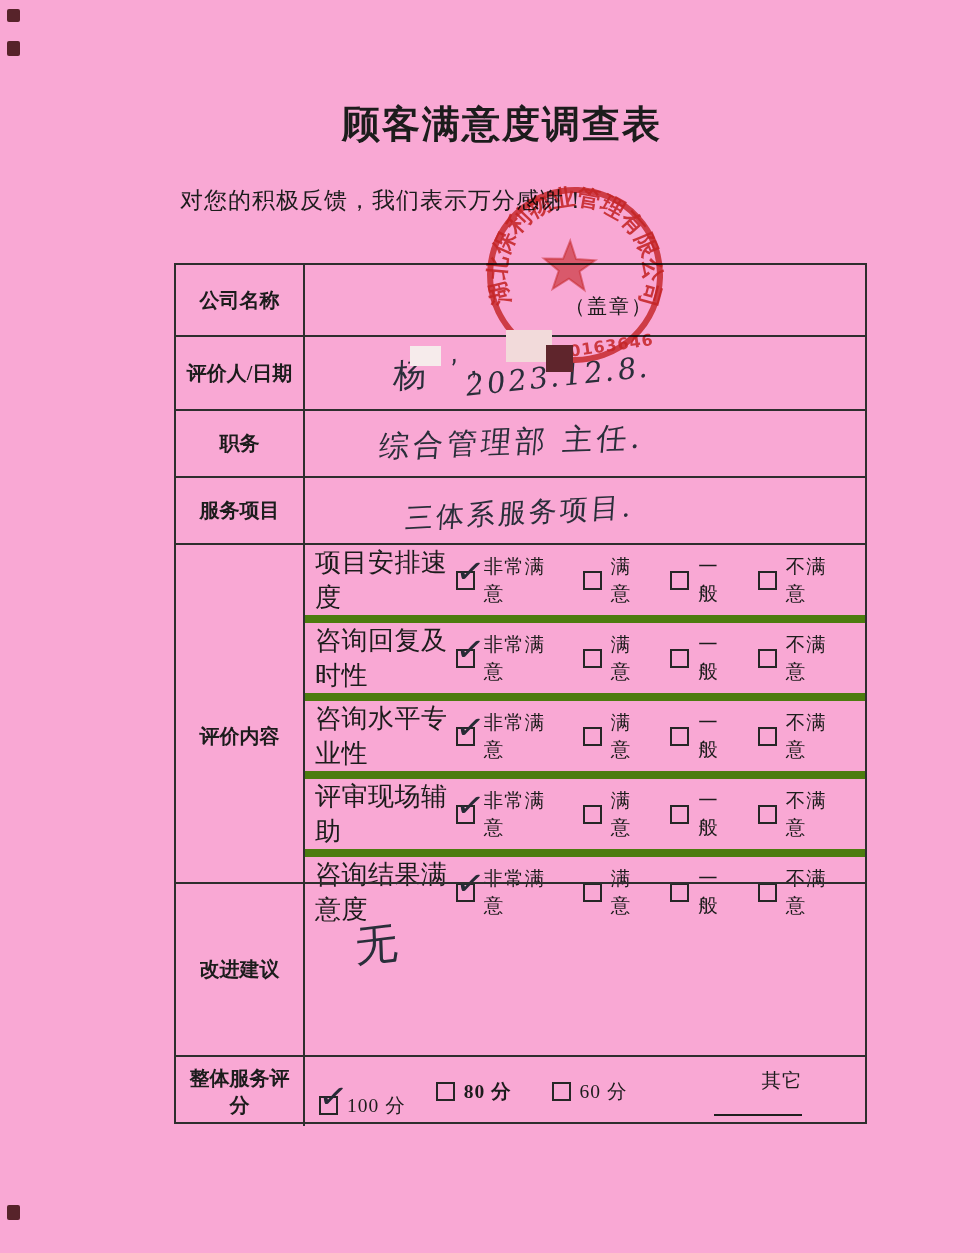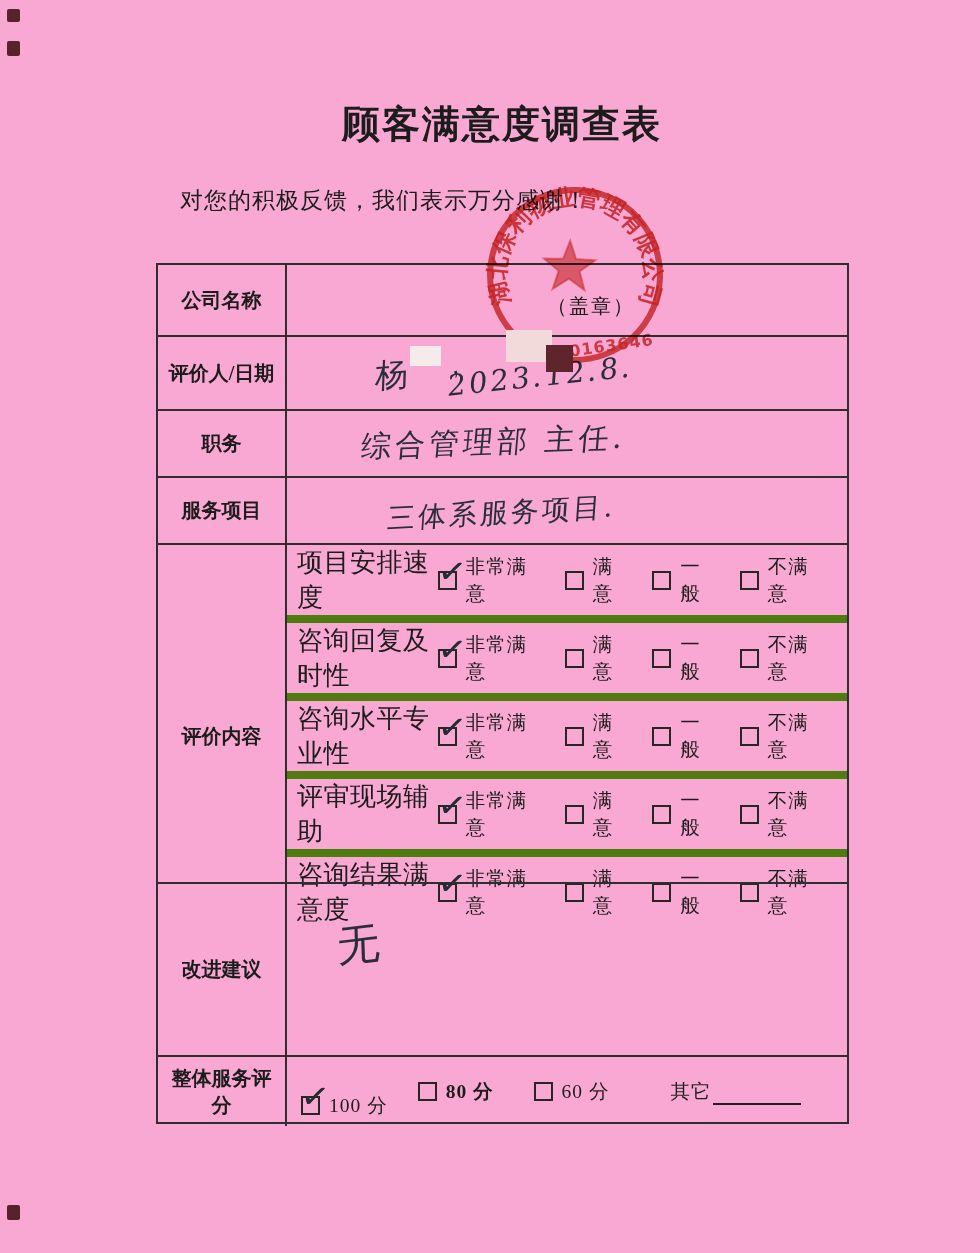--- a/index.html
+++ b/index.html
@@ -3,21 +3,21 @@
 <meta charset="utf-8">
 <style>
   html,body{margin:0;padding:0;background:#ffffff;}
   .page{position:relative;width:980px;height:1253px;background:#f9a8d4;overflow:hidden;
         font-family:"Liberation Serif","DejaVu Serif",serif;color:#1c1c1c;}
   .title{position:absolute;top:99px;left:0;width:980px;text-align:center;
          font-size:38px;font-weight:bold;letter-spacing:2px;transform:translateX(12px);}
   .greeting{position:absolute;top:185px;left:180px;font-size:23px;letter-spacing:1px;}
 
   
-  .ftable{position:absolute;left:156px;top:263px;width:693px;height:861px;
+  .ftable{position:absolute;left:174px;top:263px;width:693px;height:861px;
           display:grid;grid-template-rows:70px 74px 67px 67px 339px 173px 71px;
           border:2.5px solid #2e2e2e;box-sizing:border-box;background:transparent;}
   .frow{display:grid;grid-template-columns:129px 1fr;border-top:2px solid #2e2e2e;position:relative;box-sizing:border-box;}
   .frow.first{border-top:none;}
   .fl{display:flex;align-items:center;justify-content:center;text-align:center;
       font-weight:bold;font-size:20px;border-right:2px solid #2e2e2e;padding:0 4px;}
   .fv{position:relative;}
   .subcol{display:flex;flex-direction:column;}
   .sub{flex:1;display:flex;align-items:center;border-top:8px solid #4d7c0f;padding-left:10px;box-sizing:border-box;}
   .sub.first{border-top:none;}
@@ -25,21 +25,21 @@
   .opt{display:flex;align-items:center;margin-right:21px;}
   .opt-text{font-size:19.5px;letter-spacing:1px;}
   .box{width:15px;height:15px;border:2px solid #262626;margin-right:9px;position:relative;background:transparent;flex:none;}
   .box.checked::after{content:"✓";position:absolute;left:-2px;top:-19px;font-size:34px;line-height:1;
                       color:#262a35;font-weight:bold;transform:rotate(8deg);font-family:"DejaVu Sans",sans-serif;}
   .seal-note{position:absolute;left:260px;top:28px;font-size:20px;letter-spacing:2px;text-align:center;}
 
   
   .score{display:flex;align-items:center;padding-left:14px;}
   .score .opt100{margin-right:30px;margin-top:27px;} .score .opt80{margin-right:40px;font-weight:bold;}
-  .other-wrap{display:flex;align-items:flex-end;margin-left:40px;}
+  .other-wrap{display:flex;align-items:flex-end;margin-left:64px;flex-direction:column;}
   .other-label{font-size:19.5px;letter-spacing:1px;}
   .other-line{display:inline-block;width:88px;height:20px;border-bottom:2.5px solid #1f1f1f;margin-left:2px;}
 
   
   .hand{position:absolute;color:#2a2e3a;white-space:nowrap;font-family:"DejaVu Serif",serif;}
   .hw-name{left:88px;top:16px;font-size:33px;transform:rotate(-4deg) skewX(-6deg);}
   .hw-mark{left:146px;top:12px;font-size:26px;transform:rotate(-12deg);}
   .hw-date{left:160px;top:22px;font-size:29px;letter-spacing:3px;transform:rotate(-6deg) skewX(-10deg);}
   .hw-position{left:74px;top:11px;font-size:30px;letter-spacing:4px;transform:rotate(-2deg) skewX(-7deg);}
   .hw-service{left:100px;top:16px;font-size:28px;letter-spacing:3px;transform:rotate(-3deg) skewX(-7deg);}

